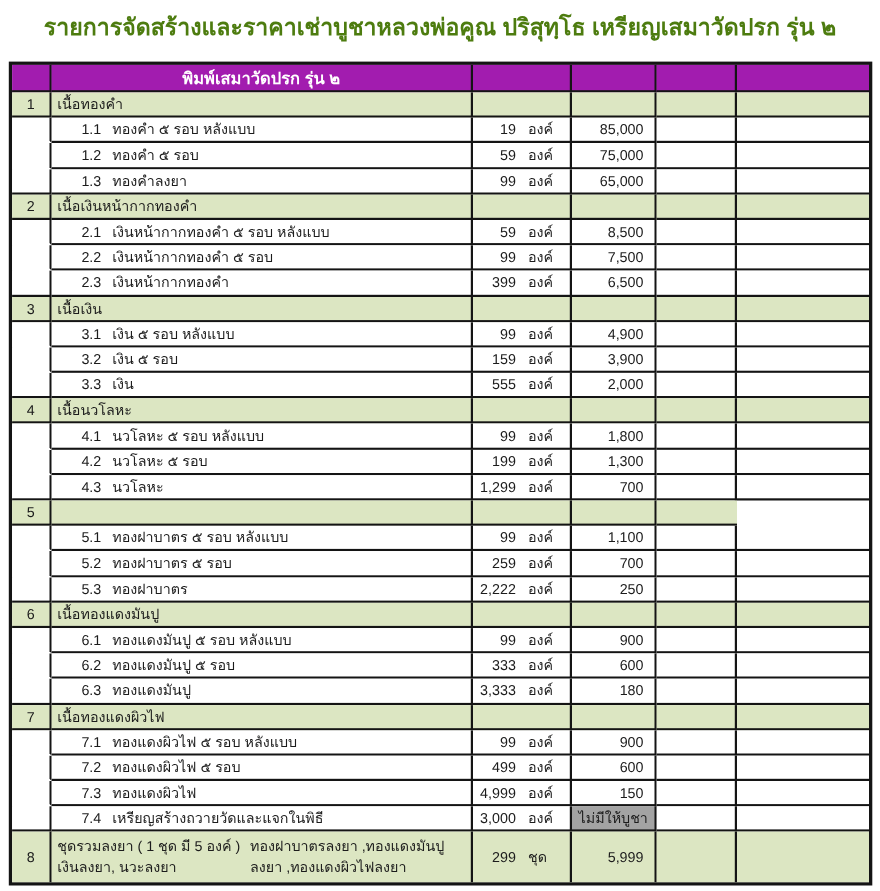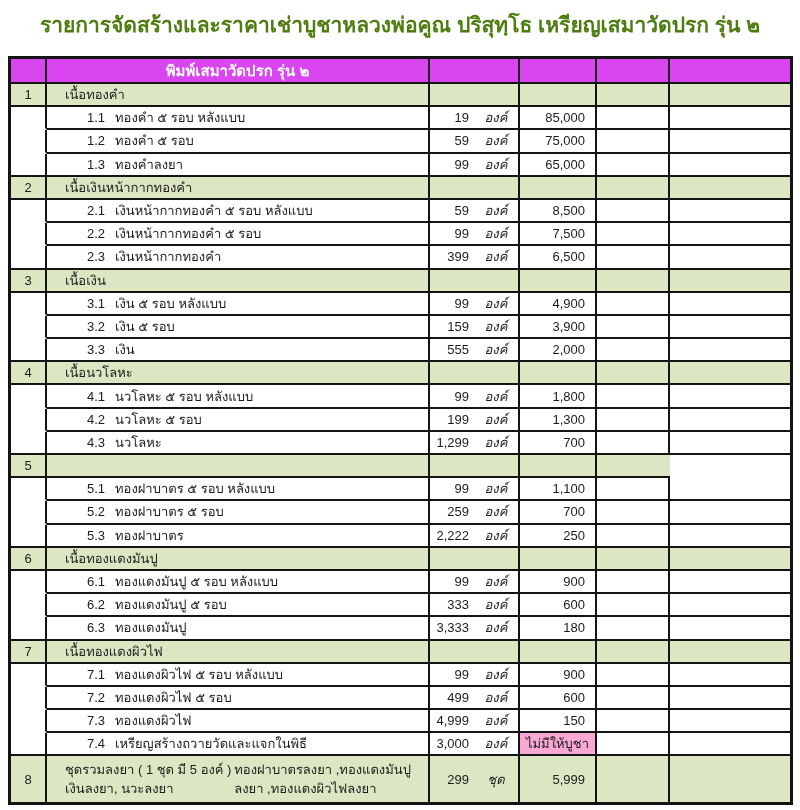--- a/index.html
+++ b/index.html
@@ -20,40 +20,40 @@
   .cell {
     box-sizing:border-box; height:23.2px;
     border-right:2px solid #141414; border-bottom:2px solid #141414;
     display:flex; align-items:center; font-size:13px; overflow:hidden;
     background:#ffffff;
   }
   .cell:last-child { border-right:none; }
   .row:last-child .cell { border-bottom:none; }
 
   
-  .row.head .cell { background:#d946ef; height:25px; }
+  .row.head .cell { background:#a21caf; height:25px; }
   .head-title { justify-content:center; color:#ffffff; font-weight:bold; font-size:15px; }
 
   
   .row.section .cell { background:#dce6c2; }
 
   
   .cell.num { justify-content:center; }
   .cell.num.merge { border-bottom-color:transparent; }
 
-  .cell.desc { padding-left:18px; }
+  .cell.desc { padding-left:5px; }
   .item-no { margin-left:22px; width:28px; flex:0 0 auto; }
   .item-desc { margin-left:0; white-space:nowrap; }
 
   .cell.qtycell { padding-right:6px; }
   .qty { flex:1; text-align:right; padding-right:11px; }
-  .unit { width:32px; text-align:center; flex:0 0 auto;font-style:italic; }
+  .unit { width:32px; text-align:left; flex:0 0 auto; }
 
   .cell.price { justify-content:flex-end; padding-right:10px; }
-  .cell.price.na { justify-content:center; padding-right:0; background:#f9a8d4; }
+  .cell.price.na { justify-content:center; padding-right:0; background:#a3a3a3; }
 
   
   .row.summary .cell { height:46px; background:#dce6c2; }
   .sum-desc { display:flex; flex-direction:row; justify-content:center; line-height:19px; }
 </style>
 </head>
 <body>
 
 <div class="title">รายการจัดสร้างและราคาเช่าบูชาหลวงพ่อคูณ ปริสุทฺโธ  เหรียญเสมาวัดปรก รุ่น ๒</div>
 

